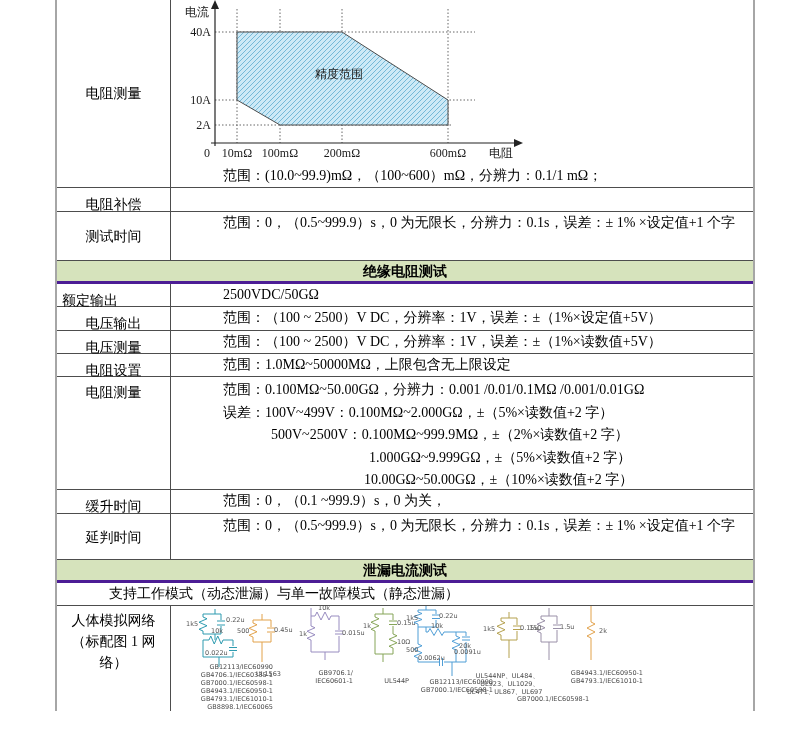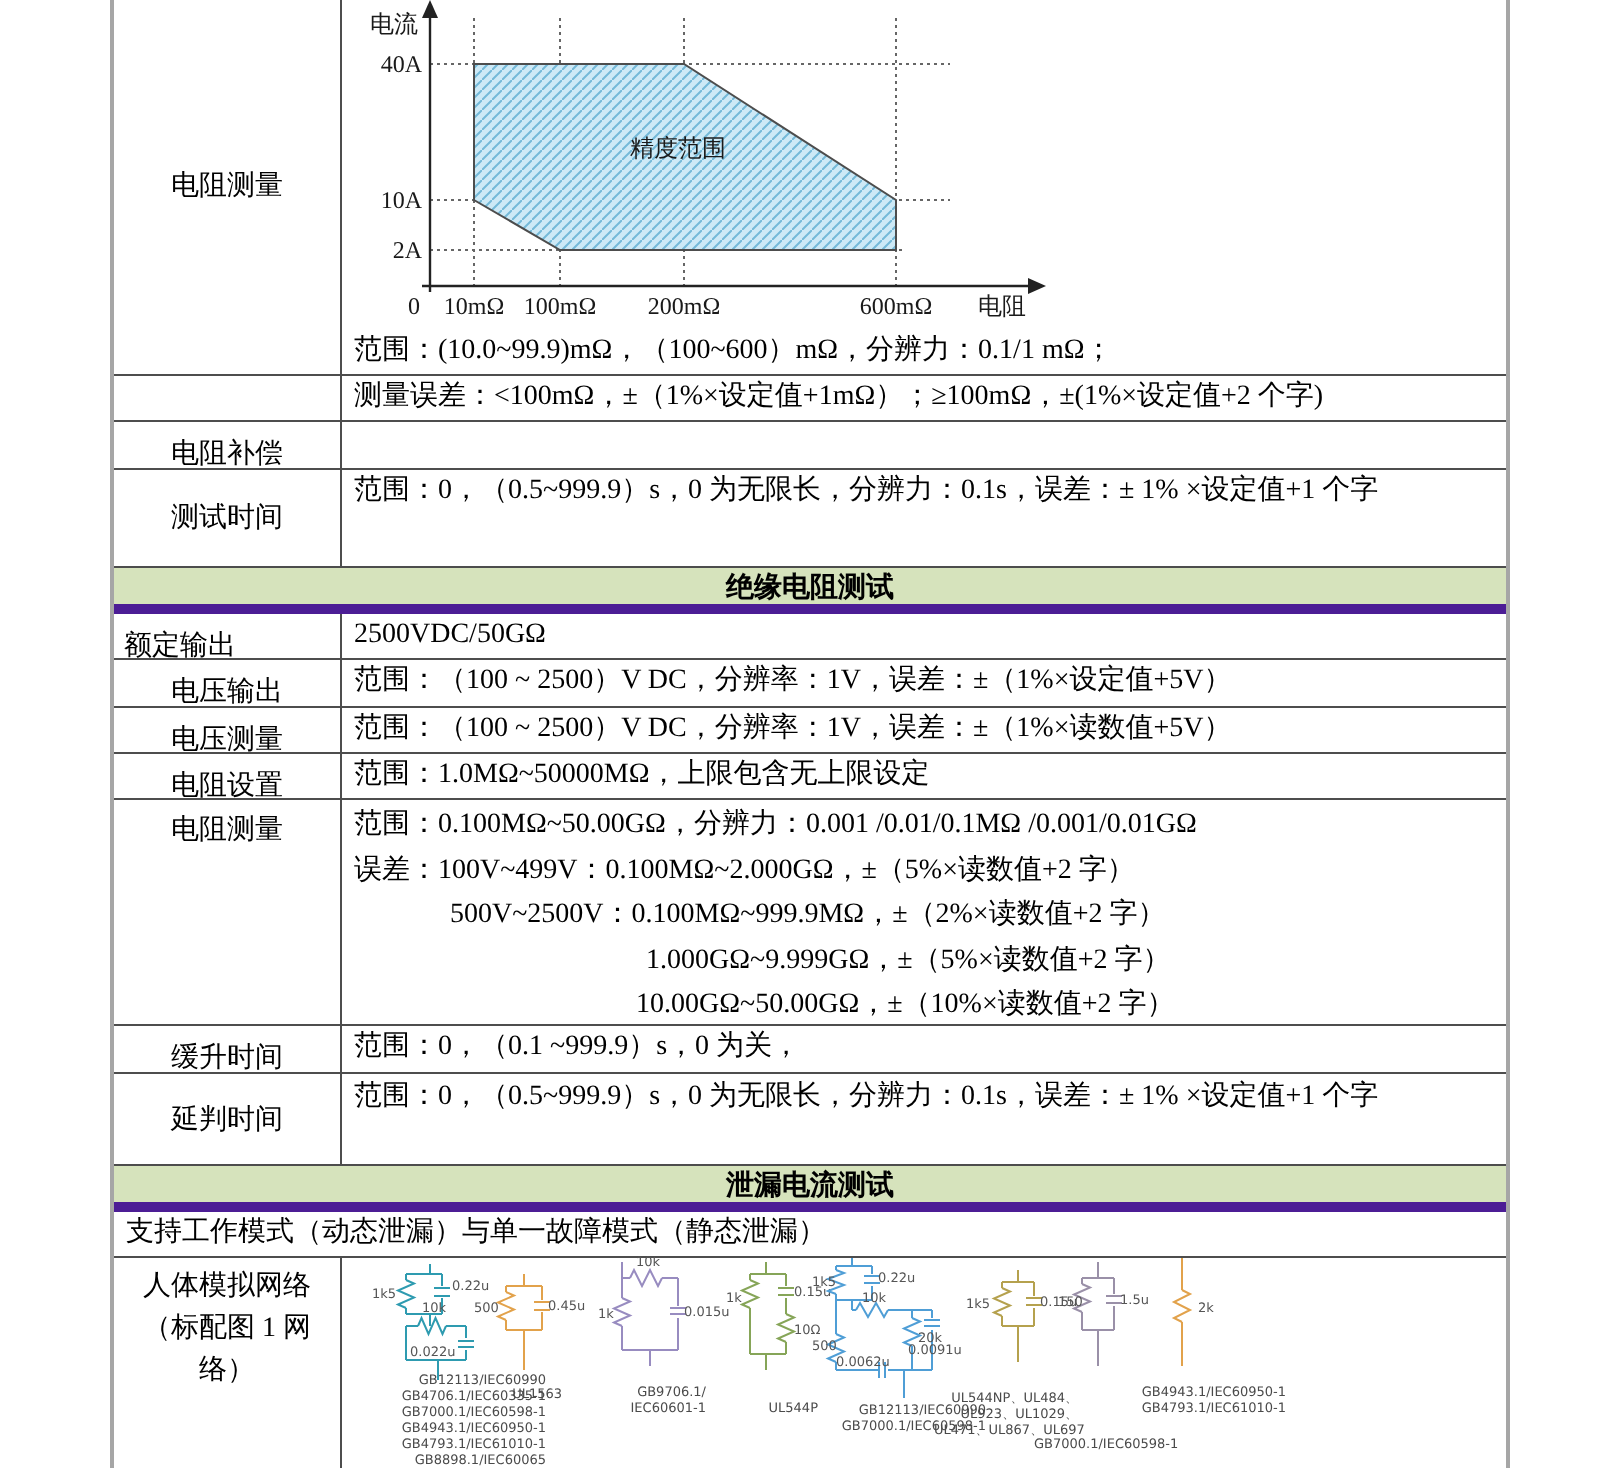--- a/index.html
+++ b/index.html
@@ -7,25 +7,25 @@
         font-family:"Liberation Serif","DejaVu Serif",serif;color:#000;}
   .tbl{position:absolute;left:55px;top:0;width:700px;
        border-left:2px solid #a6a6a6;border-right:2px solid #a6a6a6;box-sizing:border-box;}
   .row{display:flex;border-bottom:1px solid #4d4d4d;box-sizing:border-box;background:#fff;}
   .lbl{width:114px;flex:0 0 114px;border-right:1px solid #4d4d4d;box-sizing:border-box;
        display:flex;align-items:center;justify-content:center;text-align:center;
        font-size:14px;line-height:21px;padding:16px 2px;}
   .lbl.top{align-items:flex-start;padding-top:4px;}
   .lbl.left{justify-content:flex-start;text-align:left;padding-left:5px;}
   .val{flex:1;min-width:0;font-size:14px;line-height:22px;padding:0 6px;box-sizing:border-box;}
-  .val .ln{white-space:normal;}
+  .val .ln{white-space:normal;margin-left:46px;}
   .ind1{padding-left:48px;}
   .ind2{padding-left:146px;}
   .ind3{padding-left:141px;}
-  .sect{height:23px;background:#d6e3bc;border-bottom:5px solid #4c1d95;box-sizing:border-box;
+  .sect{height:23px;background:#d6e3bc;border-bottom:3px solid #4c1d95;box-sizing:border-box;
         text-align:center;font-weight:bold;font-size:14px;line-height:22px;}
   .h188{height:188px;} .h23{height:23px;} .h24{height:24px;} .h49{height:49px;}
   .h113{height:113px;line-height:22.5px;padding-top:1px;}
   .h46{height:46px;padding-top:1px;} .h105{height:105px;border-bottom:none;}
   .chartval{padding:0;}
   .chartval .ln{padding:0 6px;line-height:23px;}
   .chartbox{position:relative;height:164px;overflow:visible;}
   .chartbox svg{display:block;overflow:visible;}
   .ctext{font-size:12px;fill:#1a1a1a;font-family:"Liberation Serif","DejaVu Serif",serif;}
   .netcell{position:relative;padding:0;}
@@ -84,26 +84,20 @@
             <text class="ctext" x="109" y="157" text-anchor="middle">100mΩ</text>
             <text class="ctext" x="171" y="157" text-anchor="middle">200mΩ</text>
             <text class="ctext" x="277" y="157" text-anchor="middle">600mΩ</text>
             <text class="ctext" x="168" y="78" text-anchor="middle">精度范围</text>
           </svg>
         </div>
         <div class="ln">范围：(10.0~99.9)mΩ，（100~600）mΩ，分辨力：0.1/1 mΩ；</div>
       </div>
     </div>
 
-    <div class="row h23">
-      <div class="lbl"></div>
-      <div class="val">
-          <div class="ln">测量误差：&lt;100mΩ，±（1%×设定值+1mΩ）；≥100mΩ，±(1%×设定值+2 个字)</div>
-        </div>
-    </div>
 
     <div class="row h24">
       <div class="lbl">电阻补偿</div>
     </div>
 
     <div class="row h49">
       <div class="lbl">测试时间</div>
       <div class="val">
           <div class="ln">范围：0，（0.5~999.9）s，0 为无限长，分辨力：0.1s，误差：± 1% ×设定值+1 个字</div>
         </div>

